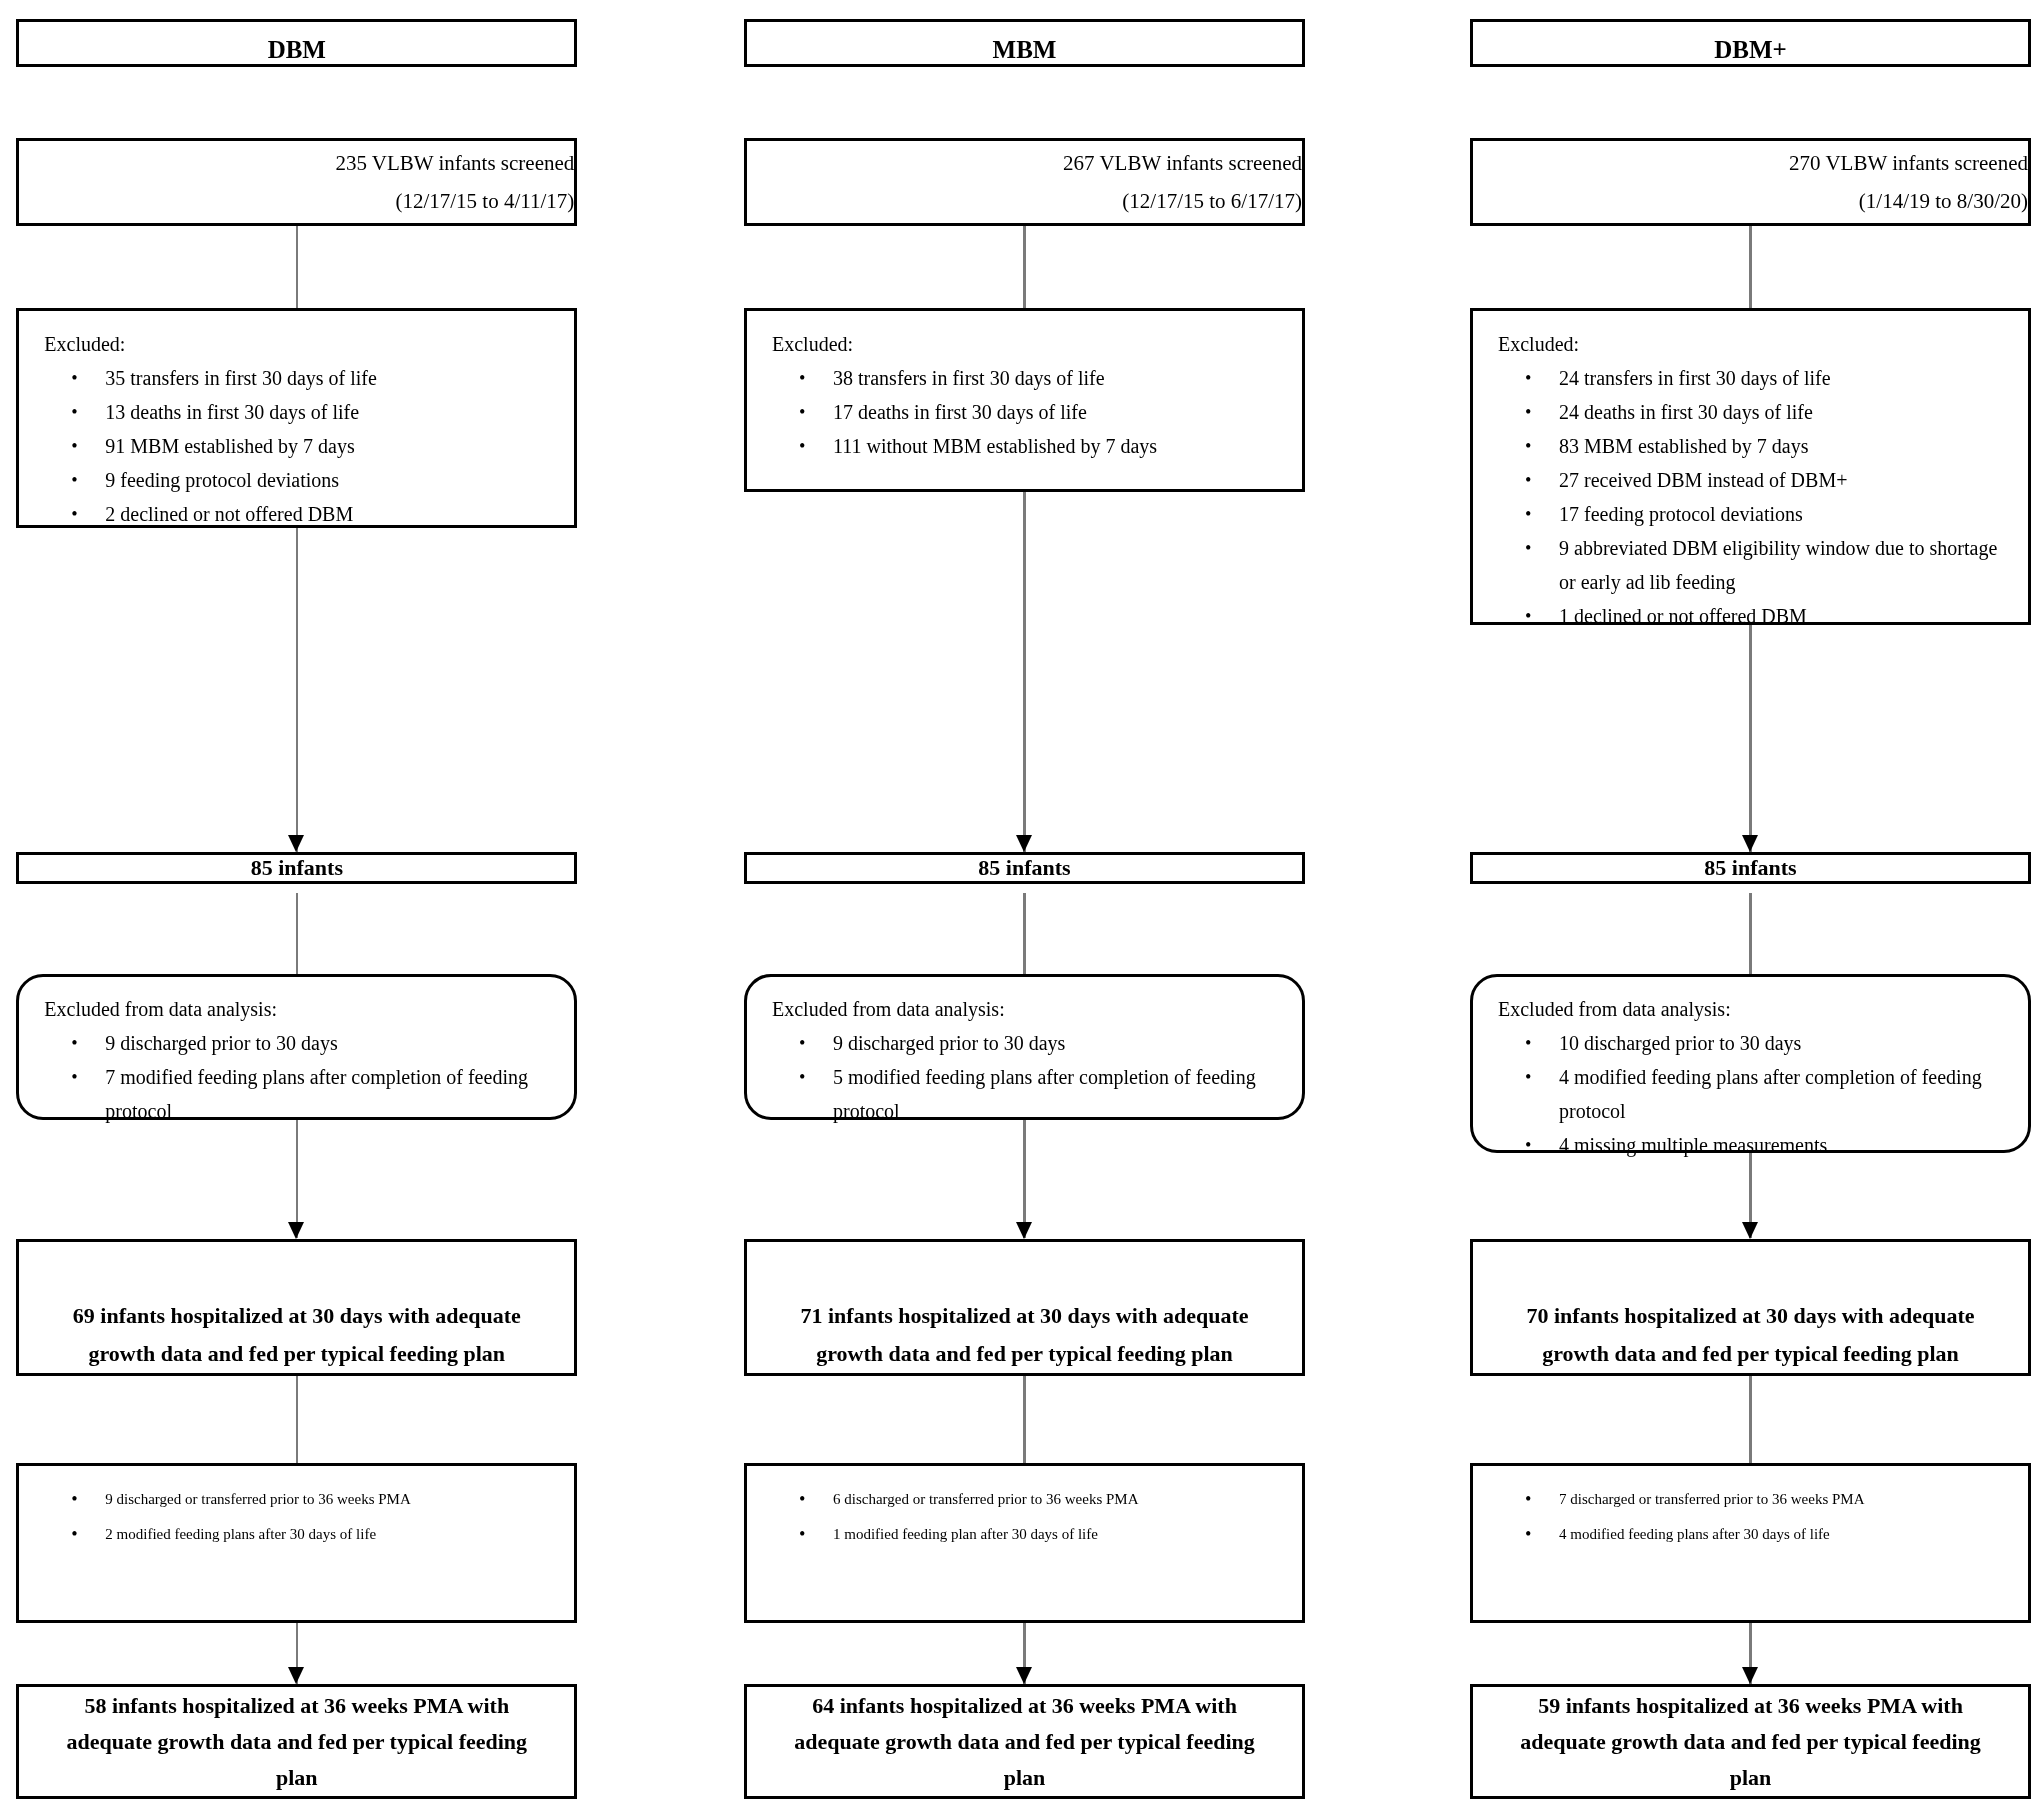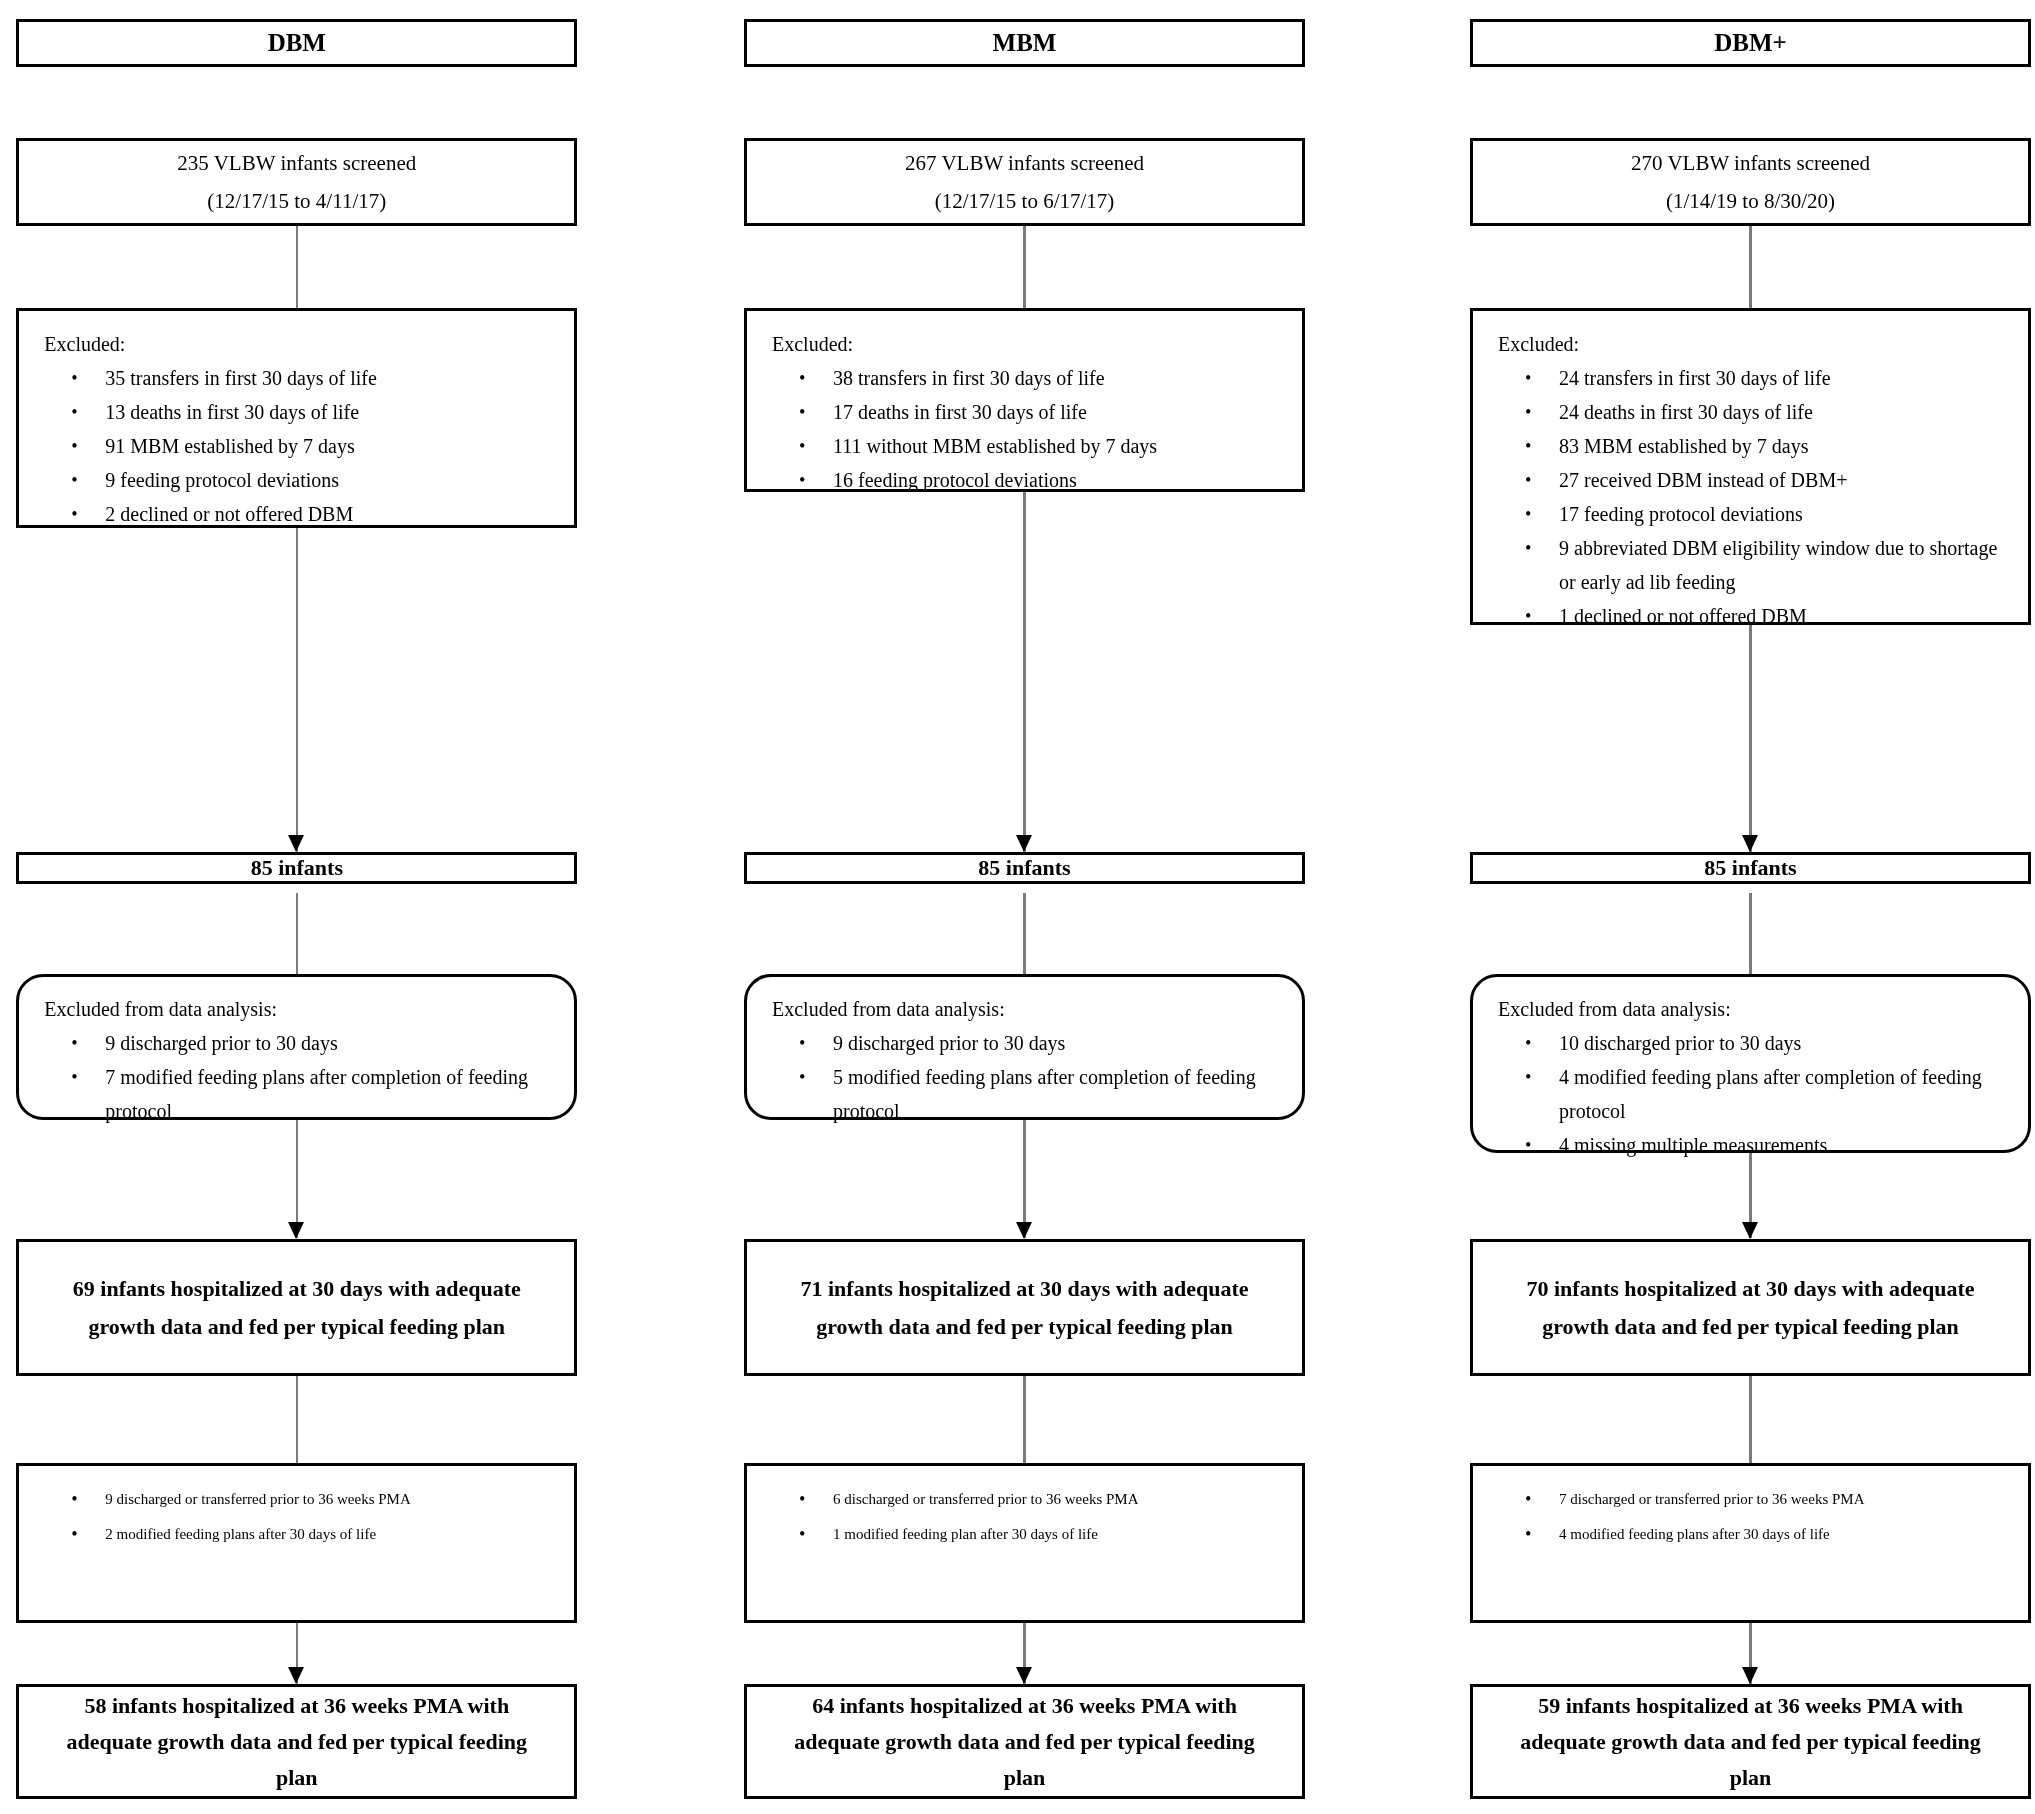--- a/index.html
+++ b/index.html
@@ -16,21 +16,21 @@
   .col.c2{left:1470px;}
 
   .box{
     position:absolute;left:0;right:0;
     background:#fff;
     border:3.3px solid #000;
     box-sizing:border-box;
     z-index:2;
   }
   .center-box{
-    display:flex;align-items:center;justify-content:center;
+    display:flex;align-items:flex-end;justify-content:center;
     text-align:center;
   }
 
   .header-box{top:19px;height:48px;font-size:25px;font-weight:bold;}
   .screened-box{top:138px;height:88px;font-size:21px;line-height:38px;flex-direction:column;}
 
   .excluded-box{top:308px;padding:16.3px 16.3px 5.4px 25px;font-size:20px;line-height:34px;}
   .c0 .excluded-box{height:220px;}
   .c1 .excluded-box{height:184px;}
   .c2 .excluded-box{height:317px;line-height:34px;}
@@ -149,21 +149,20 @@
       <div>267 VLBW infants screened</div>
       <div>(12/17/15 to 6/17/17)</div>
     </div>
 
     <div class="box excluded-box">
       <div class="list-title">Excluded:</div>
       <ul class="blist">
         <li>38 transfers in first 30 days of life</li>
         <li>17 deaths in first 30 days of life</li>
         <li>111 without MBM established by 7 days</li>
-        <li>16 feeding protocol deviations</li>
       </ul>
     </div>
 
     <div class="box enrolled-box center-box">85 infants</div>
 
     <div class="box analysis-box">
       <div class="list-title">Excluded from data analysis:</div>
       <ul class="blist">
         <li>9 discharged prior to 30 days</li>
         <li>5 modified feeding plans after completion of feeding protocol</li>

